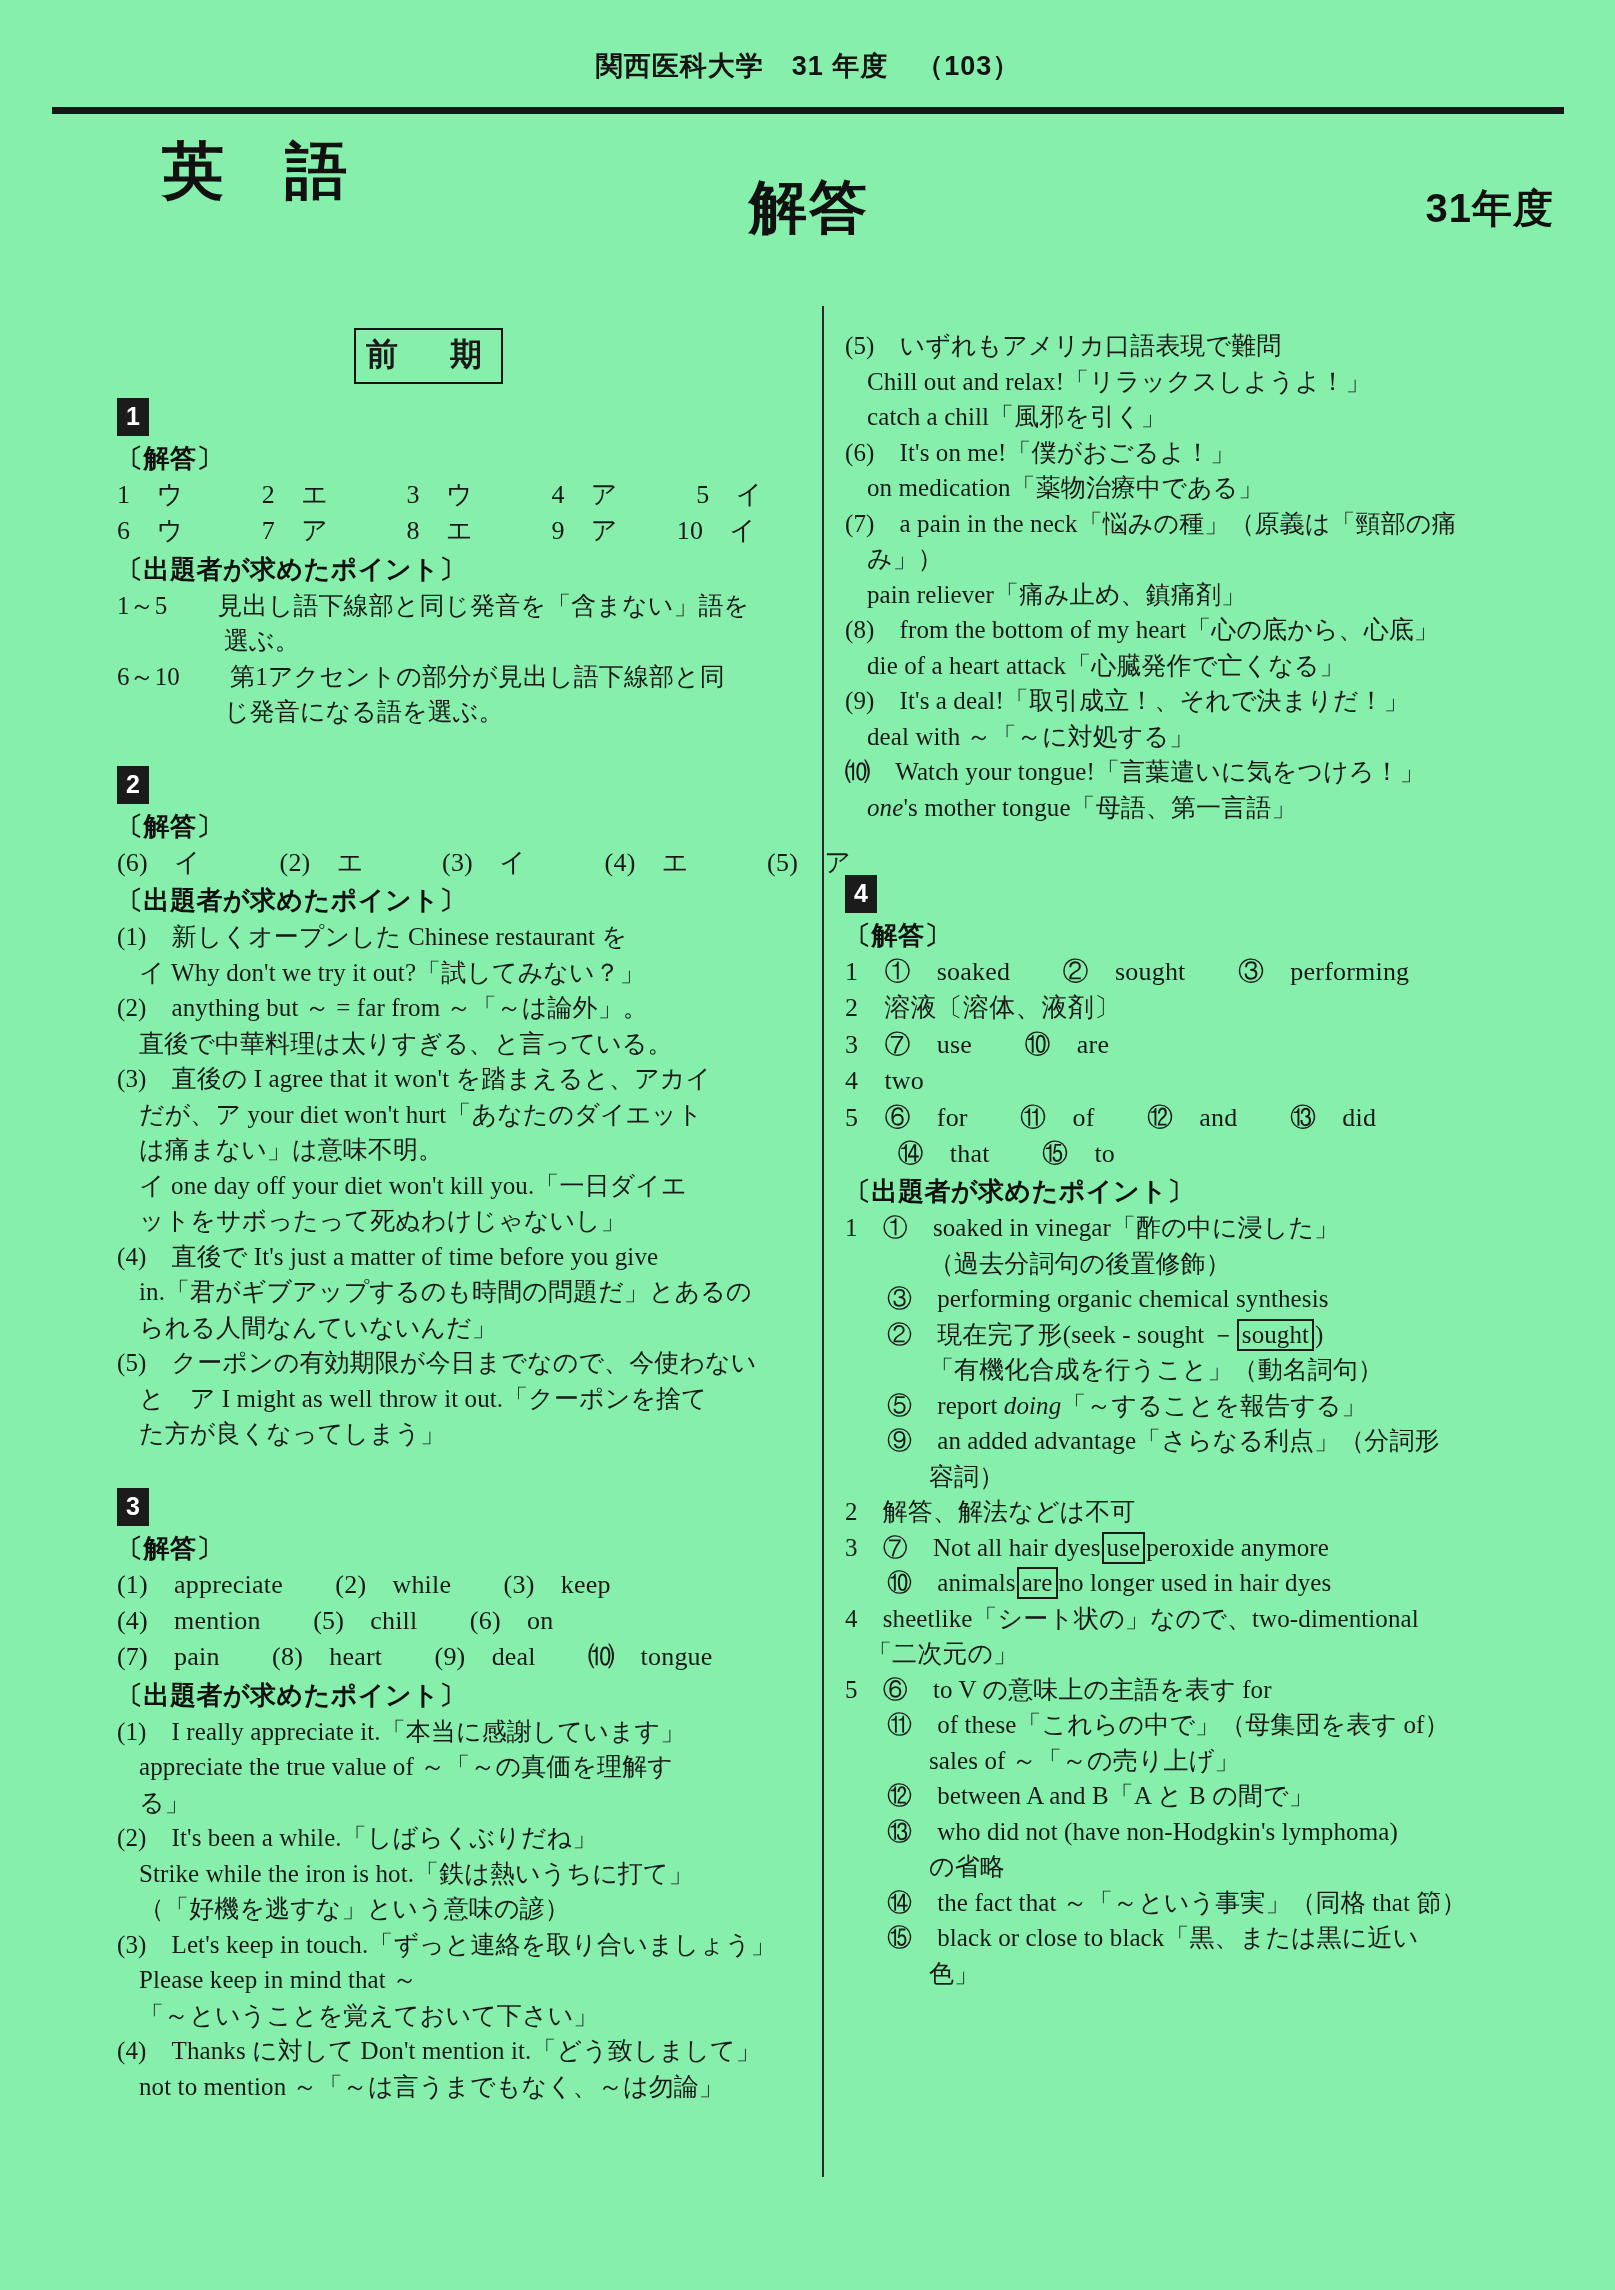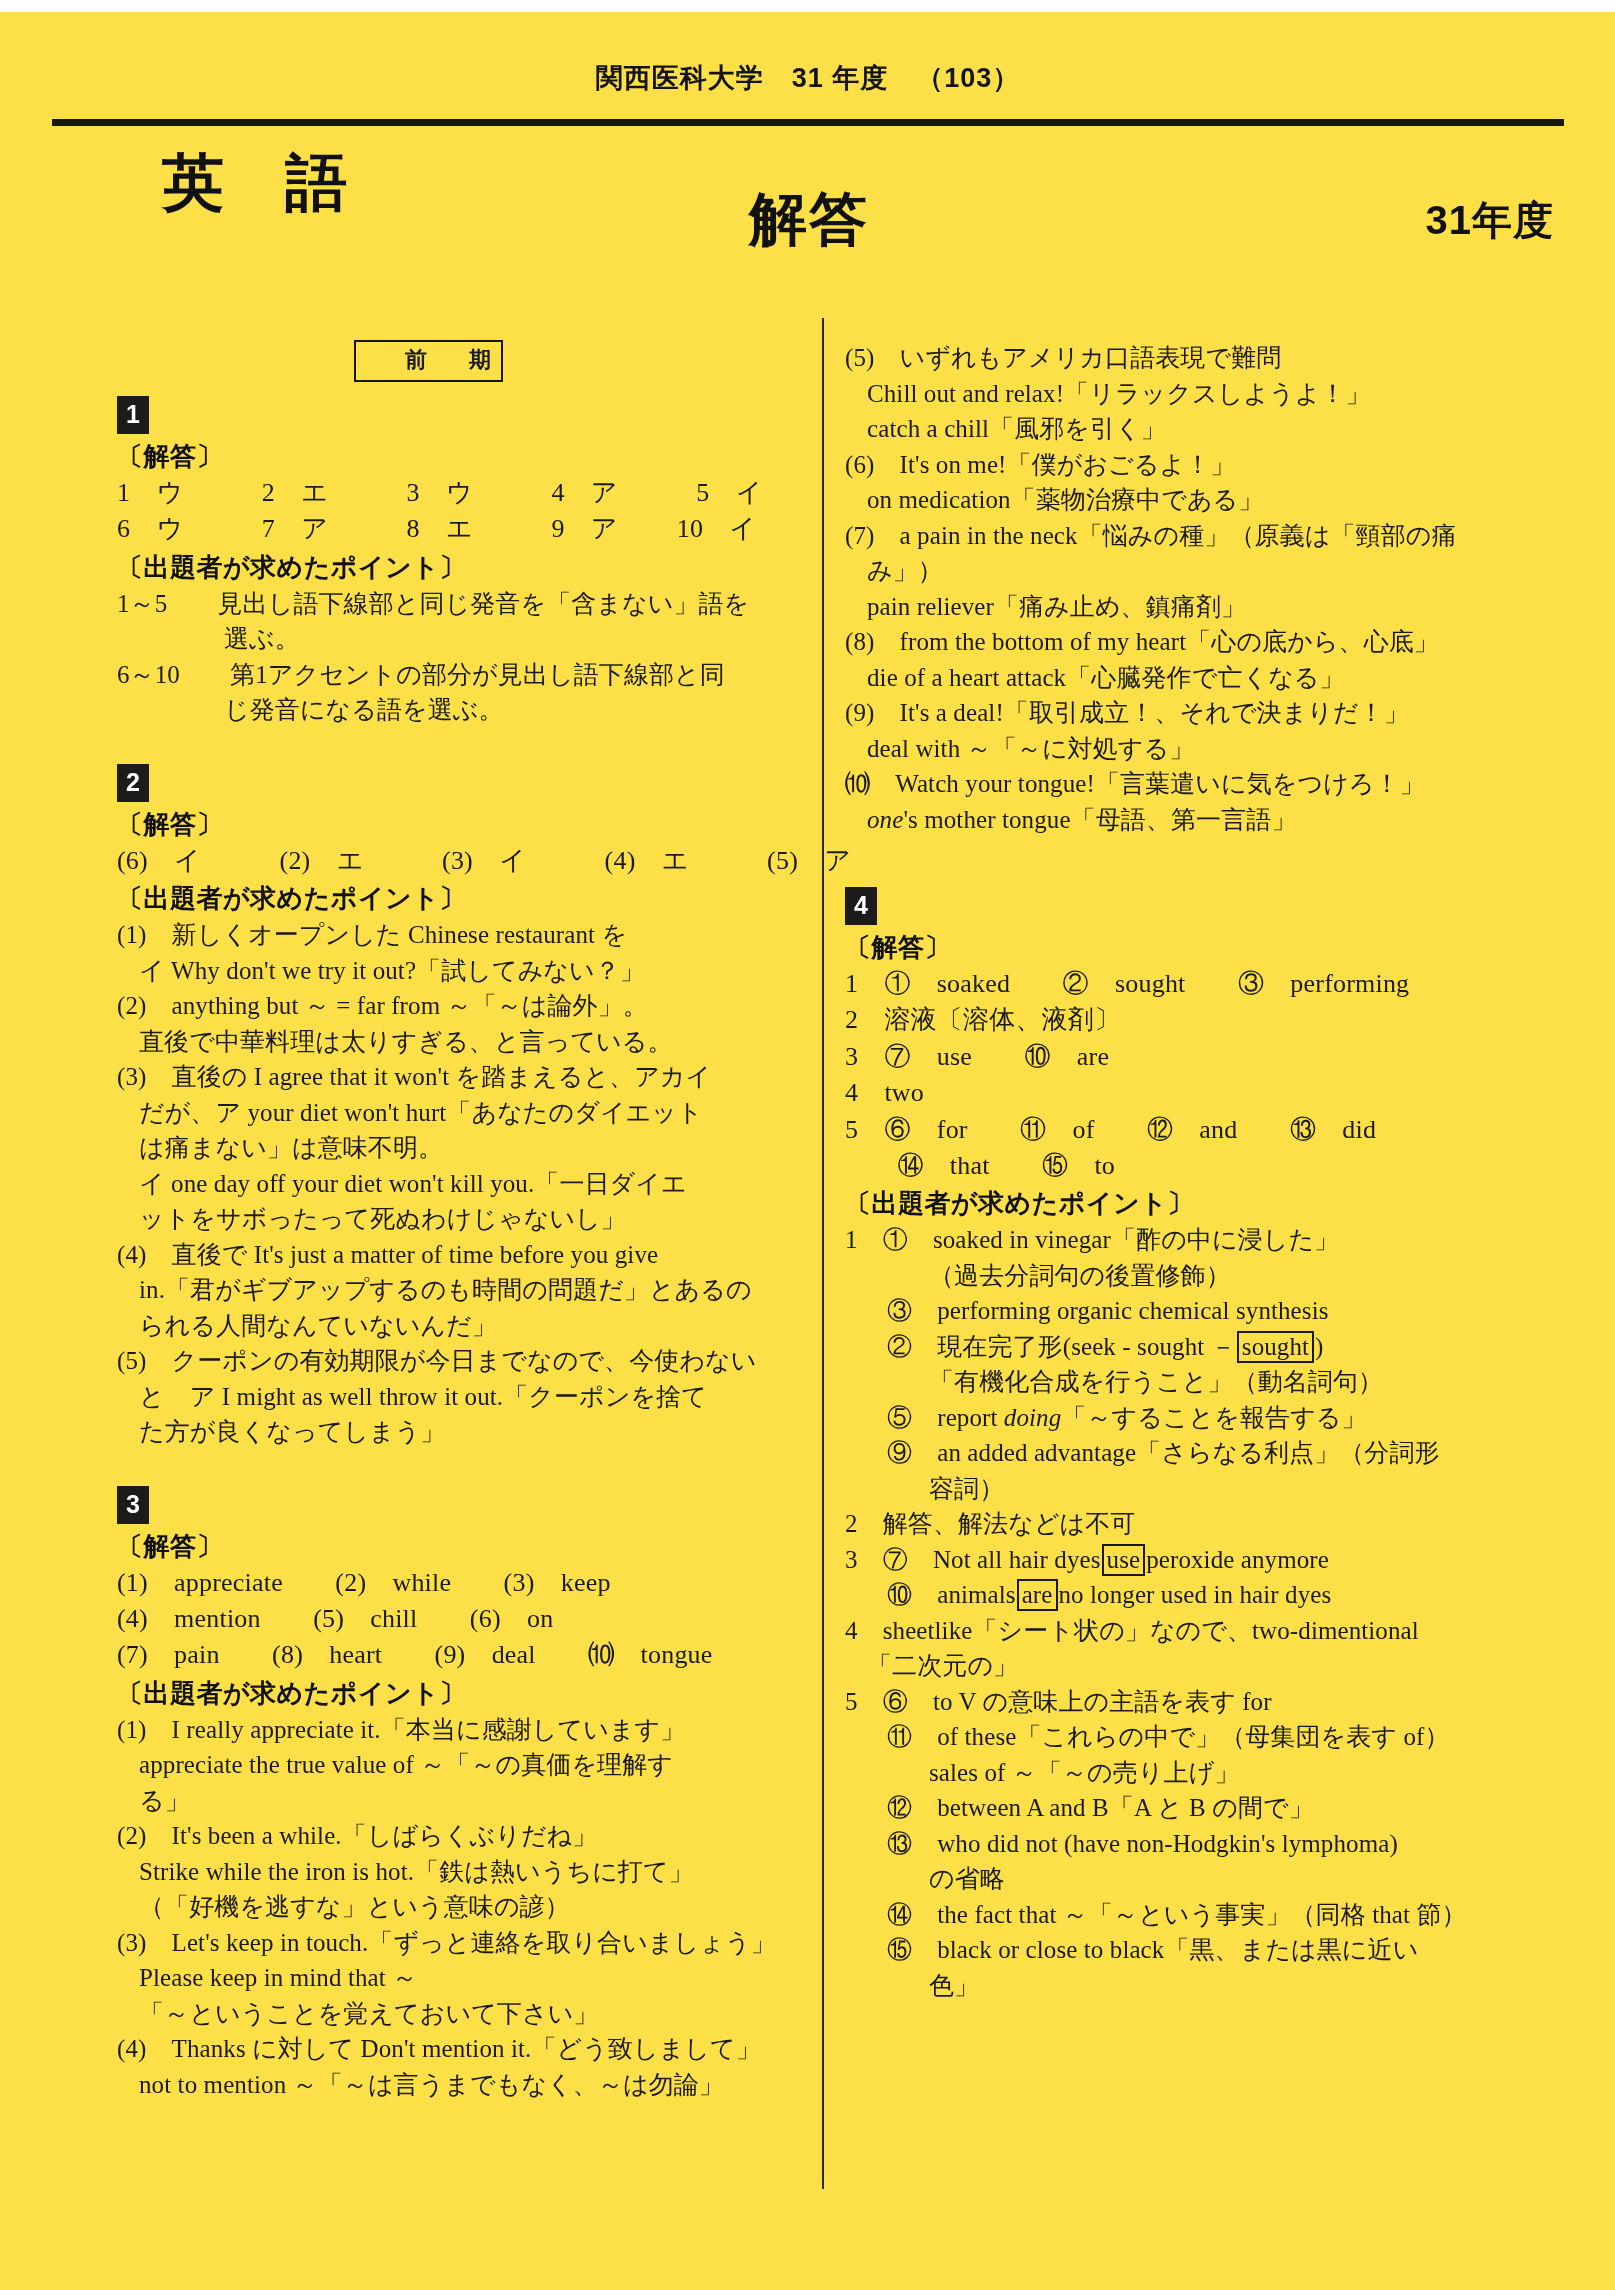--- a/index.html
+++ b/index.html
@@ -13,22 +13,21 @@
     height: 2290px;
     position: relative;
     font-family: "Liberation Serif", "DejaVu Serif", serif;
     color: #1a1a1a;
     overflow: hidden;
   }
 
   .page {
     position: absolute;
     inset: 0;
-    background: #fde047;
-    margin-top: 12px;
+    background: #86efac;
   }
 
   
   .runhead {
     position: absolute;
     top: 48px;
     left: 0;
     right: 0;
     text-align: center;
     font-size: 27px;
@@ -110,22 +109,22 @@
     width: 2px;
     height: 1871px;
     background: #2a2a2a;
   }
 
   
   .period-box {
     width: 149px;
     margin: 0 0 14px 237px;
     border: 2px solid #141414;
-    text-align: right;
-    font-size: 22px;
+    text-align: left;
+    font-size: 32px;
     padding: 3px 0 5px 0;
     letter-spacing: 10px;
     text-indent: 10px;
     font-family: "Liberation Sans", "DejaVu Sans", sans-serif;
     font-weight: 600;
     box-sizing: border-box;
   }
 
   
   .section { margin-bottom: 8px; }

